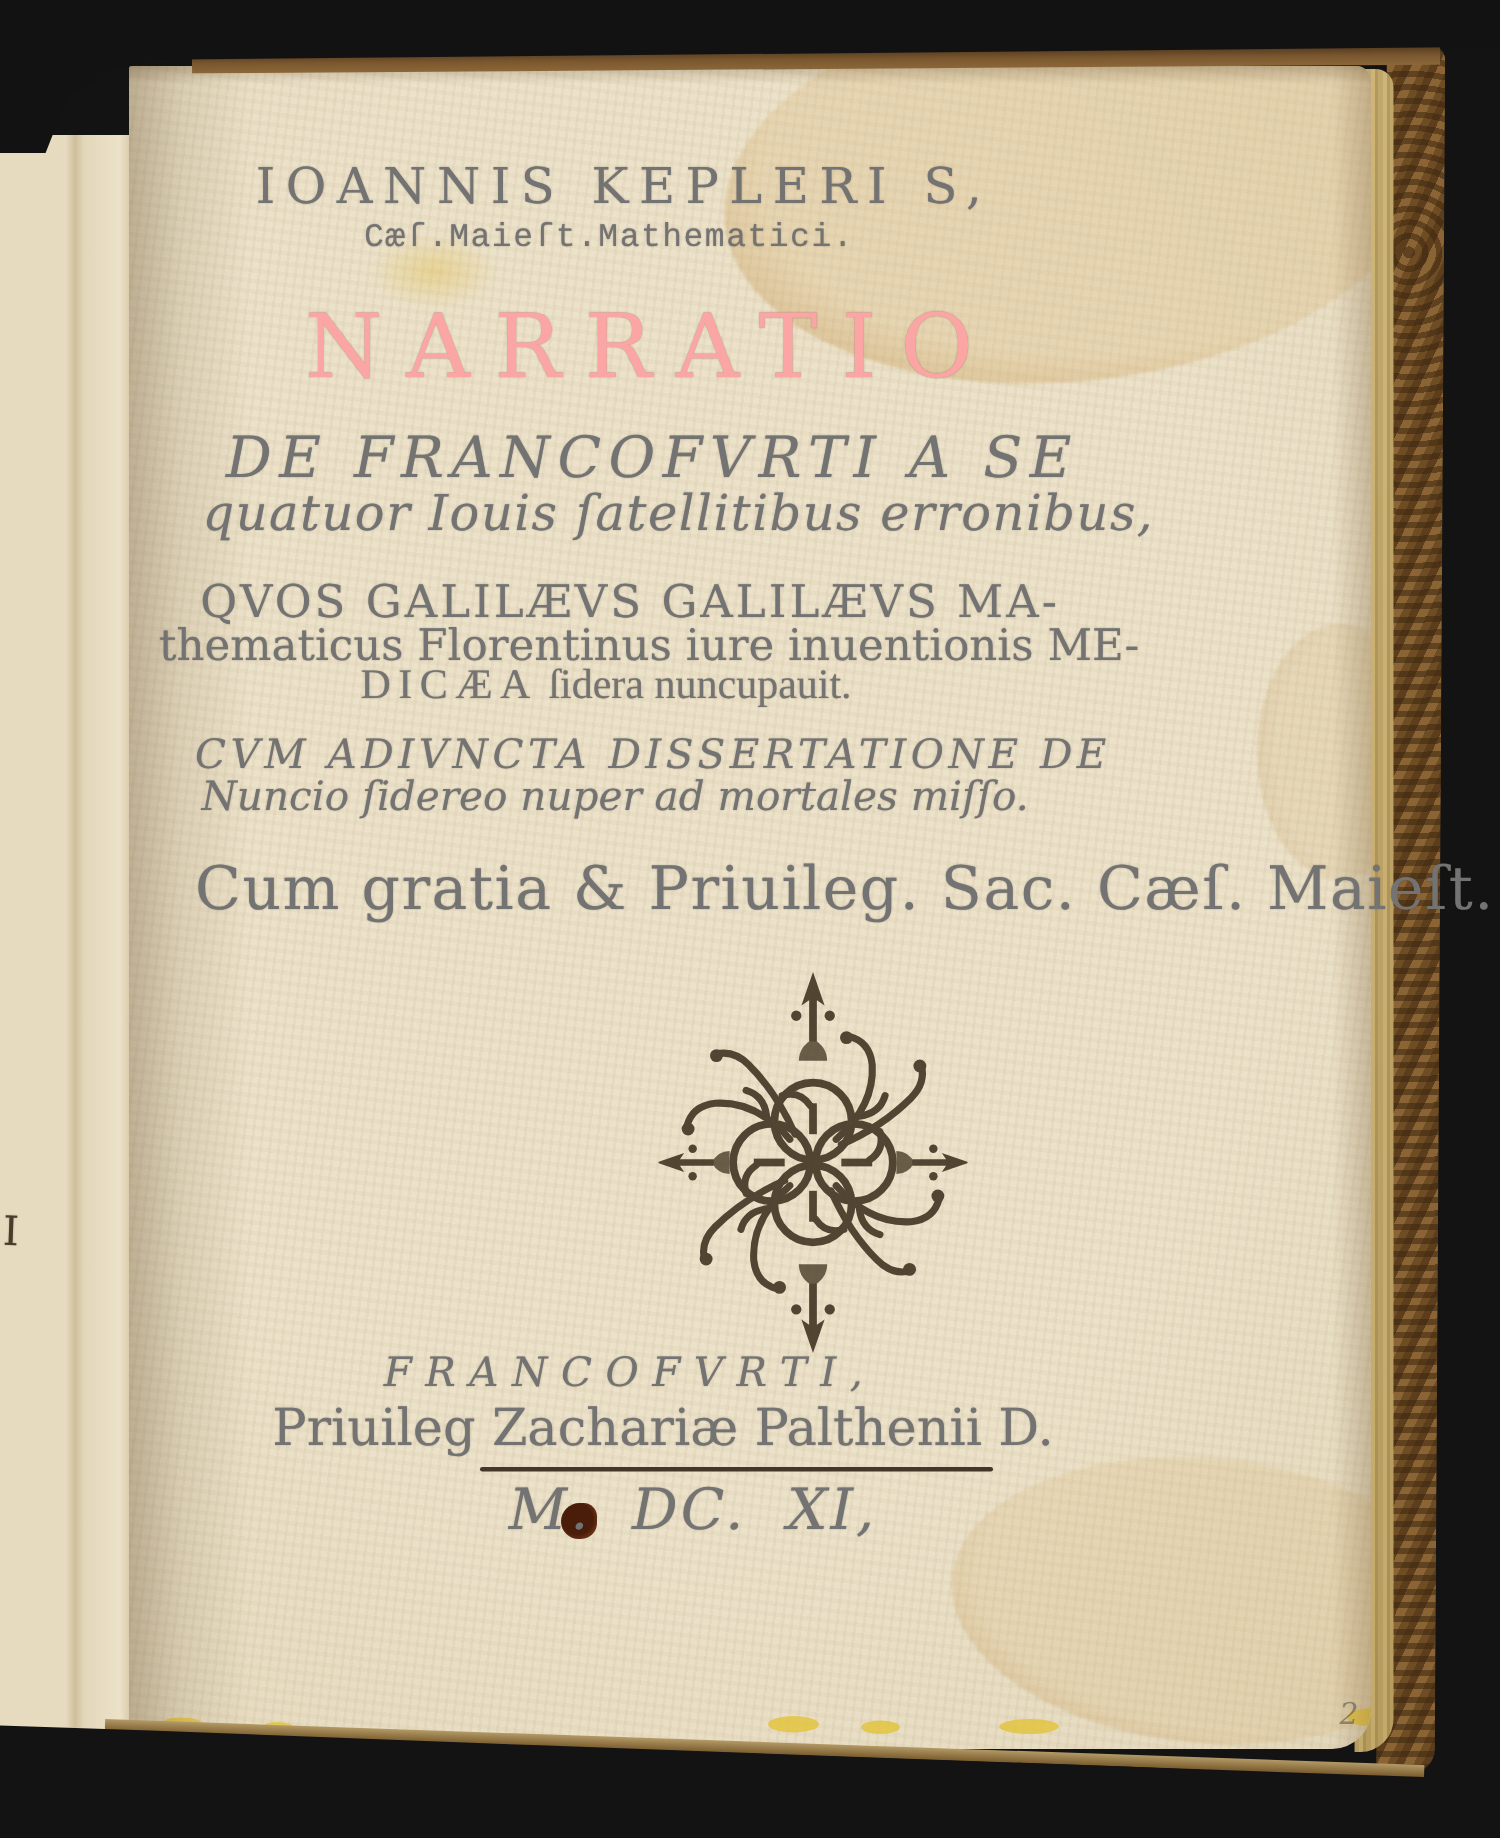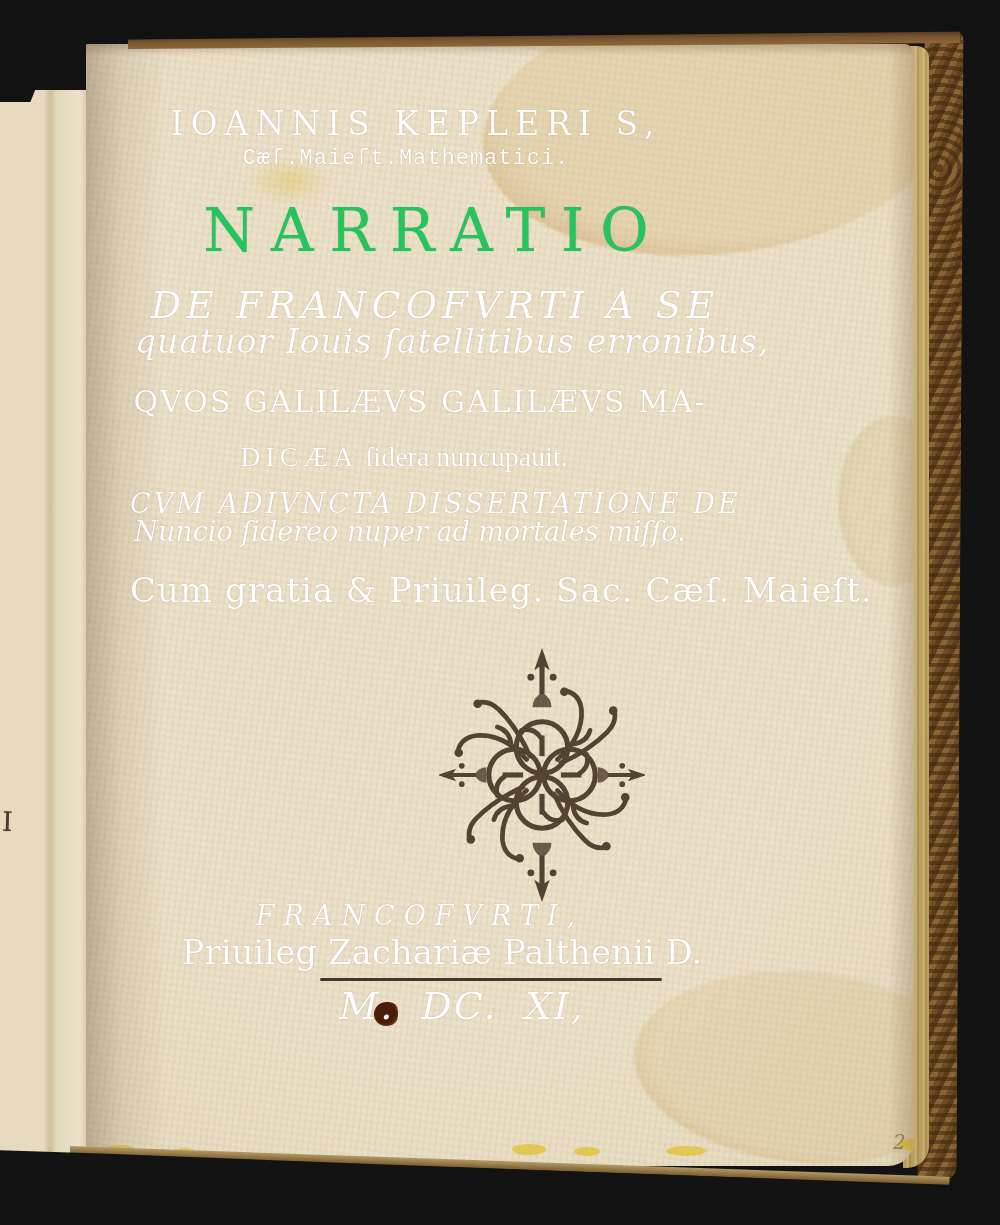--- a/index.html
+++ b/index.html
@@ -102,36 +102,36 @@
     transform-origin:left center;transform:rotate(2deg);
   }
   .bottom-shadow-band{
     left:0;top:1142px;width:1000px;height:83px;background:#131313;
     clip-path:polygon(0 10%,10% 14%,36% 26%,75% 43%,100% 56%,100% 100%,0 100%);
   }
   
   .textcol{left:132px;top:0;width:600px;height:1225px;}
   .line{
     position:absolute;left:0;width:100%;text-align:center;
-    color:#ffffff;white-space:nowrap;
+    color:#737373;white-space:nowrap;
     text-shadow:0 0 1px rgba(59,49,36,.45);
   }
   .it{font-style:italic;}
   .author-1{top:104px;font-size:33px;letter-spacing:7px;transform:translateX(-16px);}
   .author-2{top:146px;font-size:22px;letter-spacing:1px;transform:translateX(-26px);font-family:Liberation Mono, monospace;}
-  .main-title{top:196px;font-size:59px;letter-spacing:16px;color:#22c55e;transform:translateX(2px);}
+  .main-title{top:196px;font-size:59px;letter-spacing:16px;color:#fca5a5;transform:translateX(2px);}
   .subtitle-1{top:283px;font-size:38px;letter-spacing:5px;transform:translateX(3px);}
   .subtitle-2{top:322px;font-size:33px;letter-spacing:1px;transform:translateX(3px);}
   .ded-1{top:384px;font-size:30px;letter-spacing:2px;transform:translateX(-12px);}
   .ded-2{top:413px;font-size:29px;transform:translateX(-26px);}
   .ded-3{top:441px;font-size:28px;transform:translateX(-28px);font-family:Liberation Serif, serif;}
   .ded-3 .caps{letter-spacing:5px;}
   .app-1{top:488px;font-size:27px;letter-spacing:3px;transform:translateX(-2px);text-align:right;}
   .app-2{top:516px;font-size:27px;transform:translateX(-22px);}
-  .privilege{top:570px;font-size:34px;letter-spacing:1px;transform:translateX(-2px);}
+  .privilege{top:570px;font-size:40px;letter-spacing:1px;transform:translateX(-2px);}
   .imprint-place{top:900px;font-size:27px;letter-spacing:9px;transform:translateX(-12px);}
   .imprint-publisher{top:932px;font-size:34px;transform:translateX(10px);}
   .imprint-rule{position:absolute;left:188px;top:978px;width:342px;height:3px;background:#43372a;border-radius:2px;}
   .imprint-year{top:984px;font-size:38px;word-spacing:13px;letter-spacing:2px;transform:translateX(30px);}
   .ornament-box{left:307px;top:646px;width:206px;height:258px;}
   .left-margin-mark{
     left:2px;top:806px;font-size:27px;color:#4a3c2c;
     font-family:"DejaVu Serif","Liberation Serif",serif;
     transform:rotate(2deg);text-shadow:0 0 1px rgba(74,60,44,.5);
   }
@@ -165,20 +165,21 @@
   <div class="abs top-inner-shadow"></div>
 </div>
 
 <div class="abs textcol">
   <div class="line author-1">IOANNIS KEPLERI S,</div>
   <div class="line author-2">Cæſ.Maieſt.Mathematici.</div>
   <div class="line main-title">NARRATIO</div>
   <div class="line subtitle-1 it">DE FRANCOFVRTI A SE</div>
   <div class="line subtitle-2 it">quatuor Iouis ſatellitibus erronibus,</div>
   <div class="line ded-1">QVOS GALILÆVS GALILÆVS MA-</div>
+  <div class="line ded-2">thematicus Florentinus iure inuentionis ME-</div>
   <div class="line ded-3"><span class="caps">DICÆA</span><span> ſidera nuncupauit.</span></div>
   <div class="line app-1 it">CVM ADIVNCTA DISSERTATIONE DE</div>
   <div class="line app-2 it">Nuncio ſidereo nuper ad mortales miſſo.</div>
   <div class="line privilege">Cum gratia &amp; Priuileg. Sac. Cæſ. Maieſt.</div>
 
   <div class="abs ornament-box">
     <svg width="206" height="258" viewBox="-120 -150 240 300" xmlns="http://www.w3.org/2000/svg">
       <g opacity="0.92">
         <g stroke="#453826" fill="none" stroke-width="6">
           <circle cx="0" cy="-32" r="30"></circle>

